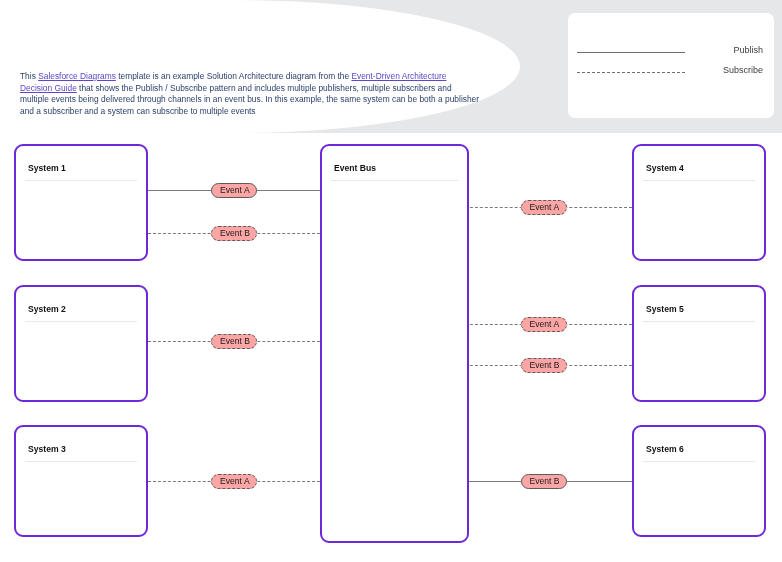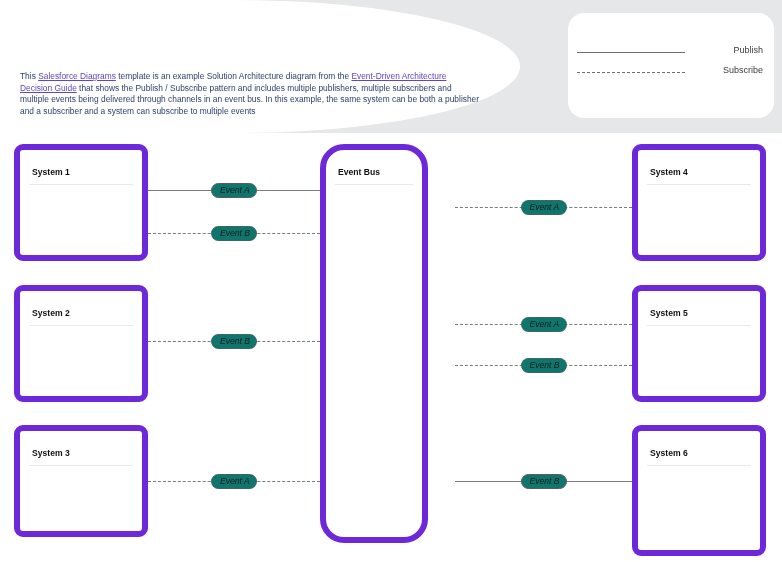--- a/index.html
+++ b/index.html
@@ -52,21 +52,21 @@
     color: #5b47c9;
     text-decoration: underline;
   }
 
   
   .legend-box {
     position: absolute;
     left: 568px; top: 13px;
     width: 206px; height: 105px;
     background: #ffffff;
-    border-radius: 16px;
+    border-radius: 7px;
   }
   .legend-row { position: absolute; left: 0; width: 206px; height: 14px; }
   .legend-row.publish { top: 32px; }
   .legend-row.subscribe { top: 52px; }
   .legend-line {
     position: absolute;
     left: 9px; top: 7px;
     width: 108px; height: 0;
     border-top: 1px solid #6e6e6e;
   }
@@ -80,21 +80,21 @@
     color: #3b3b3b;
     white-space: nowrap;
   }
 
   
   .diagram { position: absolute; left: 0; top: 133px; width: 782px; height: 429px; }
 
   .node {
     position: absolute;
     background: #ffffff;
-    border: 6px solid #6d28d9;
+    border: 2px solid #6d28d9;
     border-radius: 9px;
     box-sizing: border-box;
   }
   .node-title {
     position: absolute;
     left: 12px; top: 17px;
     font-size: 8.6px;
     font-weight: bold;
     color: #111111;
     white-space: nowrap;
@@ -115,29 +115,28 @@
   }
   .conn.dashed {
     border-top: 1.2px dashed #7a7a7a;
   }
 
   .pill {
     position: absolute;
     height: 15px;
     line-height: 13px;
     padding: 0 8px;
-    background: #0f766e;
+    background: #fca5a5;
     border: 1px solid #5c5c5c;
     border-radius: 9px;
     font-size: 8.6px;
     color: #1a1a1a;
     text-align: center;
     white-space: nowrap;
     box-sizing: border-box;
-    font-style: italic;
   }
   .pill.dashed { border: 1px dashed #5c5c5c; }
 </style>
 </head>
 <body>
 
 <div id="canvas">
 
   <div class="header-band">
     <div class="header-panel"></div>
@@ -181,25 +180,25 @@
           <div class="node-divider"></div>
         </div>
         <div class="node" style="left: 632px; top: 11px; width: 134px; height: 117px;">
           <div class="node-title">System 4</div>
           <div class="node-divider"></div>
         </div>
         <div class="node" style="left: 632px; top: 152px; width: 134px; height: 117px;">
           <div class="node-title">System 5</div>
           <div class="node-divider"></div>
         </div>
-        <div class="node" style="left: 632px; top: 292px; width: 134px; height: 131px;">
+        <div class="node" style="left: 632px; top: 292px; width: 134px; height: 112px;">
           <div class="node-title">System 6</div>
           <div class="node-divider"></div>
         </div>
-        <div class="node" style="left: 320px; top: 11px; width: 108px; height: 399px; border-radius: 24px;">
+        <div class="node" style="left: 320px; top: 11px; width: 149px; height: 399px;">
           <div class="node-title">Event Bus</div>
           <div class="node-divider"></div>
         </div>
       </div>
     <div id="pills-layer">
         <div class="pill" style="width: 46px; left: 211px; top: 50px;">Event A</div>
         <div class="pill dashed" style="width: 46px; left: 211px; top: 93px;">Event B</div>
         <div class="pill dashed" style="width: 46px; left: 211px; top: 201px;">Event B</div>
         <div class="pill dashed" style="width: 46px; left: 211px; top: 341px;">Event A</div>
         <div class="pill dashed" style="width: 46px; left: 520.5px; top: 67px;">Event A</div>

